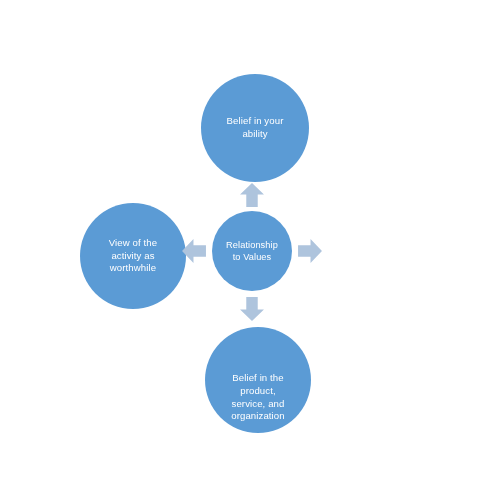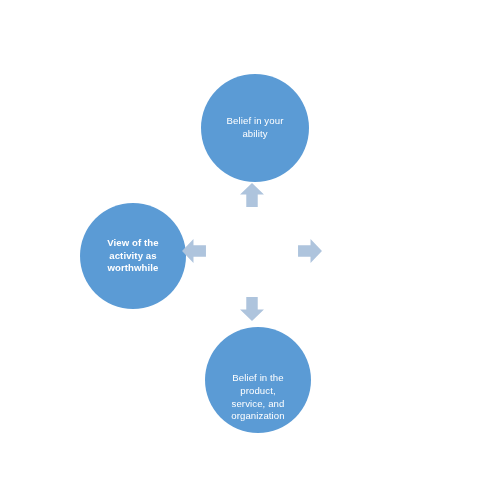--- a/index.html
+++ b/index.html
@@ -38,21 +38,20 @@
     left: 201px;
     top: 74px;
     width: 108px;
     height: 108px;
   }
   #node-left {
     left: 80px;
     top: 203px;
     width: 106px;
     height: 106px;
-    font-weight: bold;
   }
   #node-right {
     left: 329px;
     top: 199px;
     width: 107px;
     height: 107px;
   }
   #node-bottom {
     left: 205px;
     top: 327px;
@@ -125,20 +124,24 @@
 service, and
 organization</span>
   </div>
 
   <div class="node" id="node-left" style="background: rgb(91, 155, 213);">
     <span class="node-label" style="color: rgb(255, 255, 255);">View of the
 activity as
 worthwhile</span>
   </div>
 
+  <div class="node" id="node-center" style="background: rgb(91, 155, 213);">
+    <span class="node-label" style="color: rgb(255, 255, 255);">Relationship
+to Values</span>
+  </div>
 
   <div class="arrow" id="arrow-up">
     <svg viewBox="0 0 100 100" aria-hidden="true">
       <path d="M50 4 L96 48 L72 48 L72 96 L28 96 L28 48 L4 48 Z" fill="#aec4dd"></path>
     </svg>
   </div>
 
   <div class="arrow" id="arrow-right">
     <svg viewBox="0 0 100 100" aria-hidden="true">
       <path d="M96 50 L52 96 L52 72 L4 72 L4 28 L52 28 L52 4 Z" fill="#aec4dd"></path>

